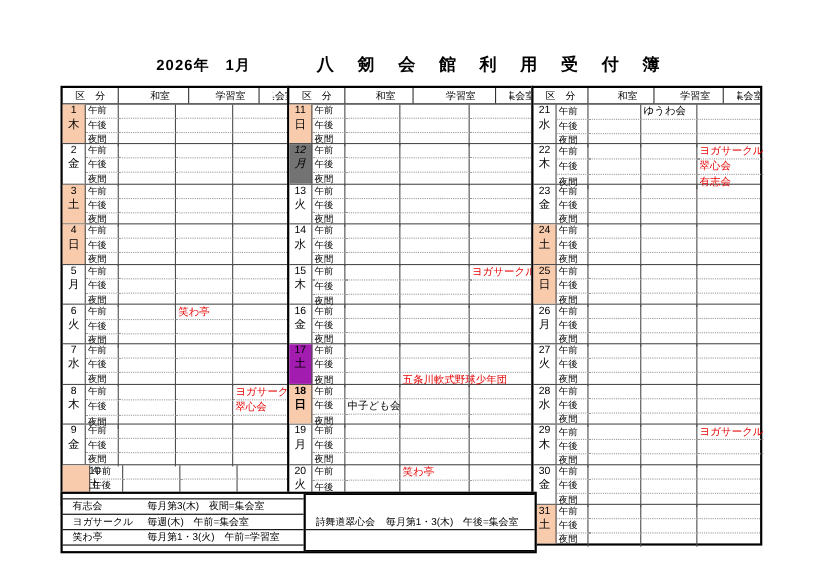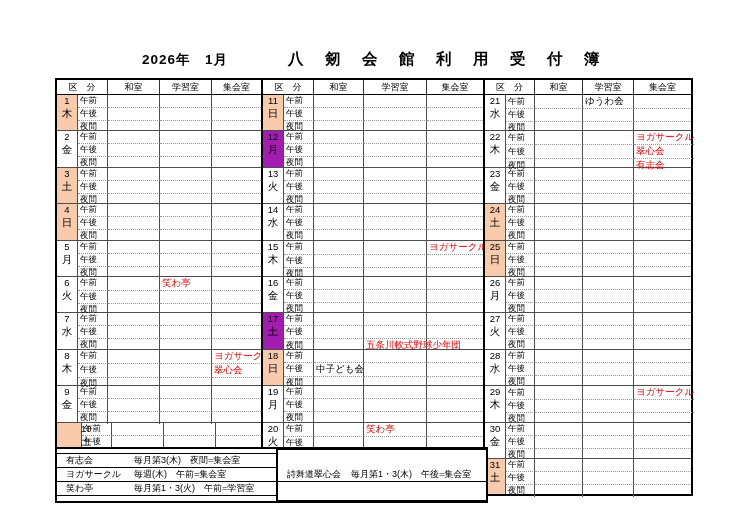--- a/index.html
+++ b/index.html
@@ -5,21 +5,21 @@
   html,body{margin:0;padding:0;background:#fff;}
   .sheet{
     position:relative;width:740px;height:504px;background:#fff;overflow:hidden;
     font-family:"Liberation Sans","DejaVu Sans",sans-serif;color:#000;
   }
   .month-label{position:absolute;left:142px;top:51px;font-size:13.5px;font-weight:bold;letter-spacing:1px;}
   .main-title{position:absolute;left:288px;top:49px;font-size:15.5px;font-weight:bold;letter-spacing:3px;white-space:nowrap;}
   .cal{position:absolute;left:55px;top:78px;display:flex;align-items:flex-start;}
   .section{border:2px solid #000;background:#fff;box-sizing:border-box;margin-left:-2px;}
   .section:first-child{margin-left:0;}
-  .hdr{display:grid;height:14px;border-bottom:1.5px solid #000;}
+  .hdr{display:grid;height:14px;border-bottom:1.5px solid #000;gap:12px;}
   .hcell{font-size:9px;display:flex;align-items:center;justify-content:center;border-right:1px solid #333;overflow:hidden;white-space:nowrap;}
   .hcell.end{border-right:none;}
   .day-block{display:flex;height:35.4px;border-bottom:1px solid #4d4d4d;}
   .day-block.last{border-bottom:none;}
   .day-cell{width:21px;flex:none;border-right:1px solid #4d4d4d;text-align:center;box-sizing:border-box;}
   .day-num{font-size:9.5px;line-height:12px;}
   .day-w{font-size:10.5px;line-height:12px;}
   .slots{flex:1;display:grid;grid-template-rows:repeat(3,1fr);text-align:center;}
   .tcell,.rcell{display:flex;align-items:center;border-right:1px solid #4d4d4d;border-bottom:1px dotted #9a9a9a;box-sizing:border-box;}
   .tcell{font-size:8.5px;padding-left:2px;white-space:nowrap;}
@@ -272,21 +272,21 @@
             <div class="rcell"></div>
             <div class="rcell"></div>
             <div class="rcell colend"></div>
             <div class="tcell row3">夜間</div>
             <div class="rcell row3"></div>
             <div class="rcell row3"></div>
             <div class="rcell row3 colend"></div>
           </div>
         </div>
         <div class="day-block">
-          <div class="day-cell" style="background: #a21caf;">
+          <div class="day-cell" style="background: #737373; font-style: italic;">
             <div class="day-num">12</div>
             <div class="day-w">月</div>
           </div>
           <div class="slots" style="grid-template-columns: 30px 50px 63px 1fr;">
             <div class="tcell">午前</div>
             <div class="rcell"></div>
             <div class="rcell"></div>
             <div class="rcell colend"></div>
             <div class="tcell">午後</div>
             <div class="rcell"></div>
@@ -392,21 +392,21 @@
             <div class="rcell"></div>
             <div class="rcell"></div>
             <div class="rcell colend"></div>
             <div class="tcell row3">夜間</div>
             <div class="rcell row3"></div>
             <div class="rcell row3" style="color: rgb(230, 0, 0);">五条川軟式野球少年団</div>
             <div class="rcell row3 colend"></div>
           </div>
         </div>
         <div class="day-block">
-          <div class="day-cell" style="background: rgb(248, 203, 173);">
+          <div class="day-cell" style="background: rgb(248, 203, 173); font-weight: bold;">
             <div class="day-num">18</div>
             <div class="day-w">日</div>
           </div>
           <div class="slots" style="grid-template-columns: 30px 50px 63px 1fr;">
             <div class="tcell">午前</div>
             <div class="rcell"></div>
             <div class="rcell"></div>
             <div class="rcell colend"></div>
             <div class="tcell">午後</div>
             <div class="rcell" style="color: rgb(0, 0, 0);">中子ども会</div>

